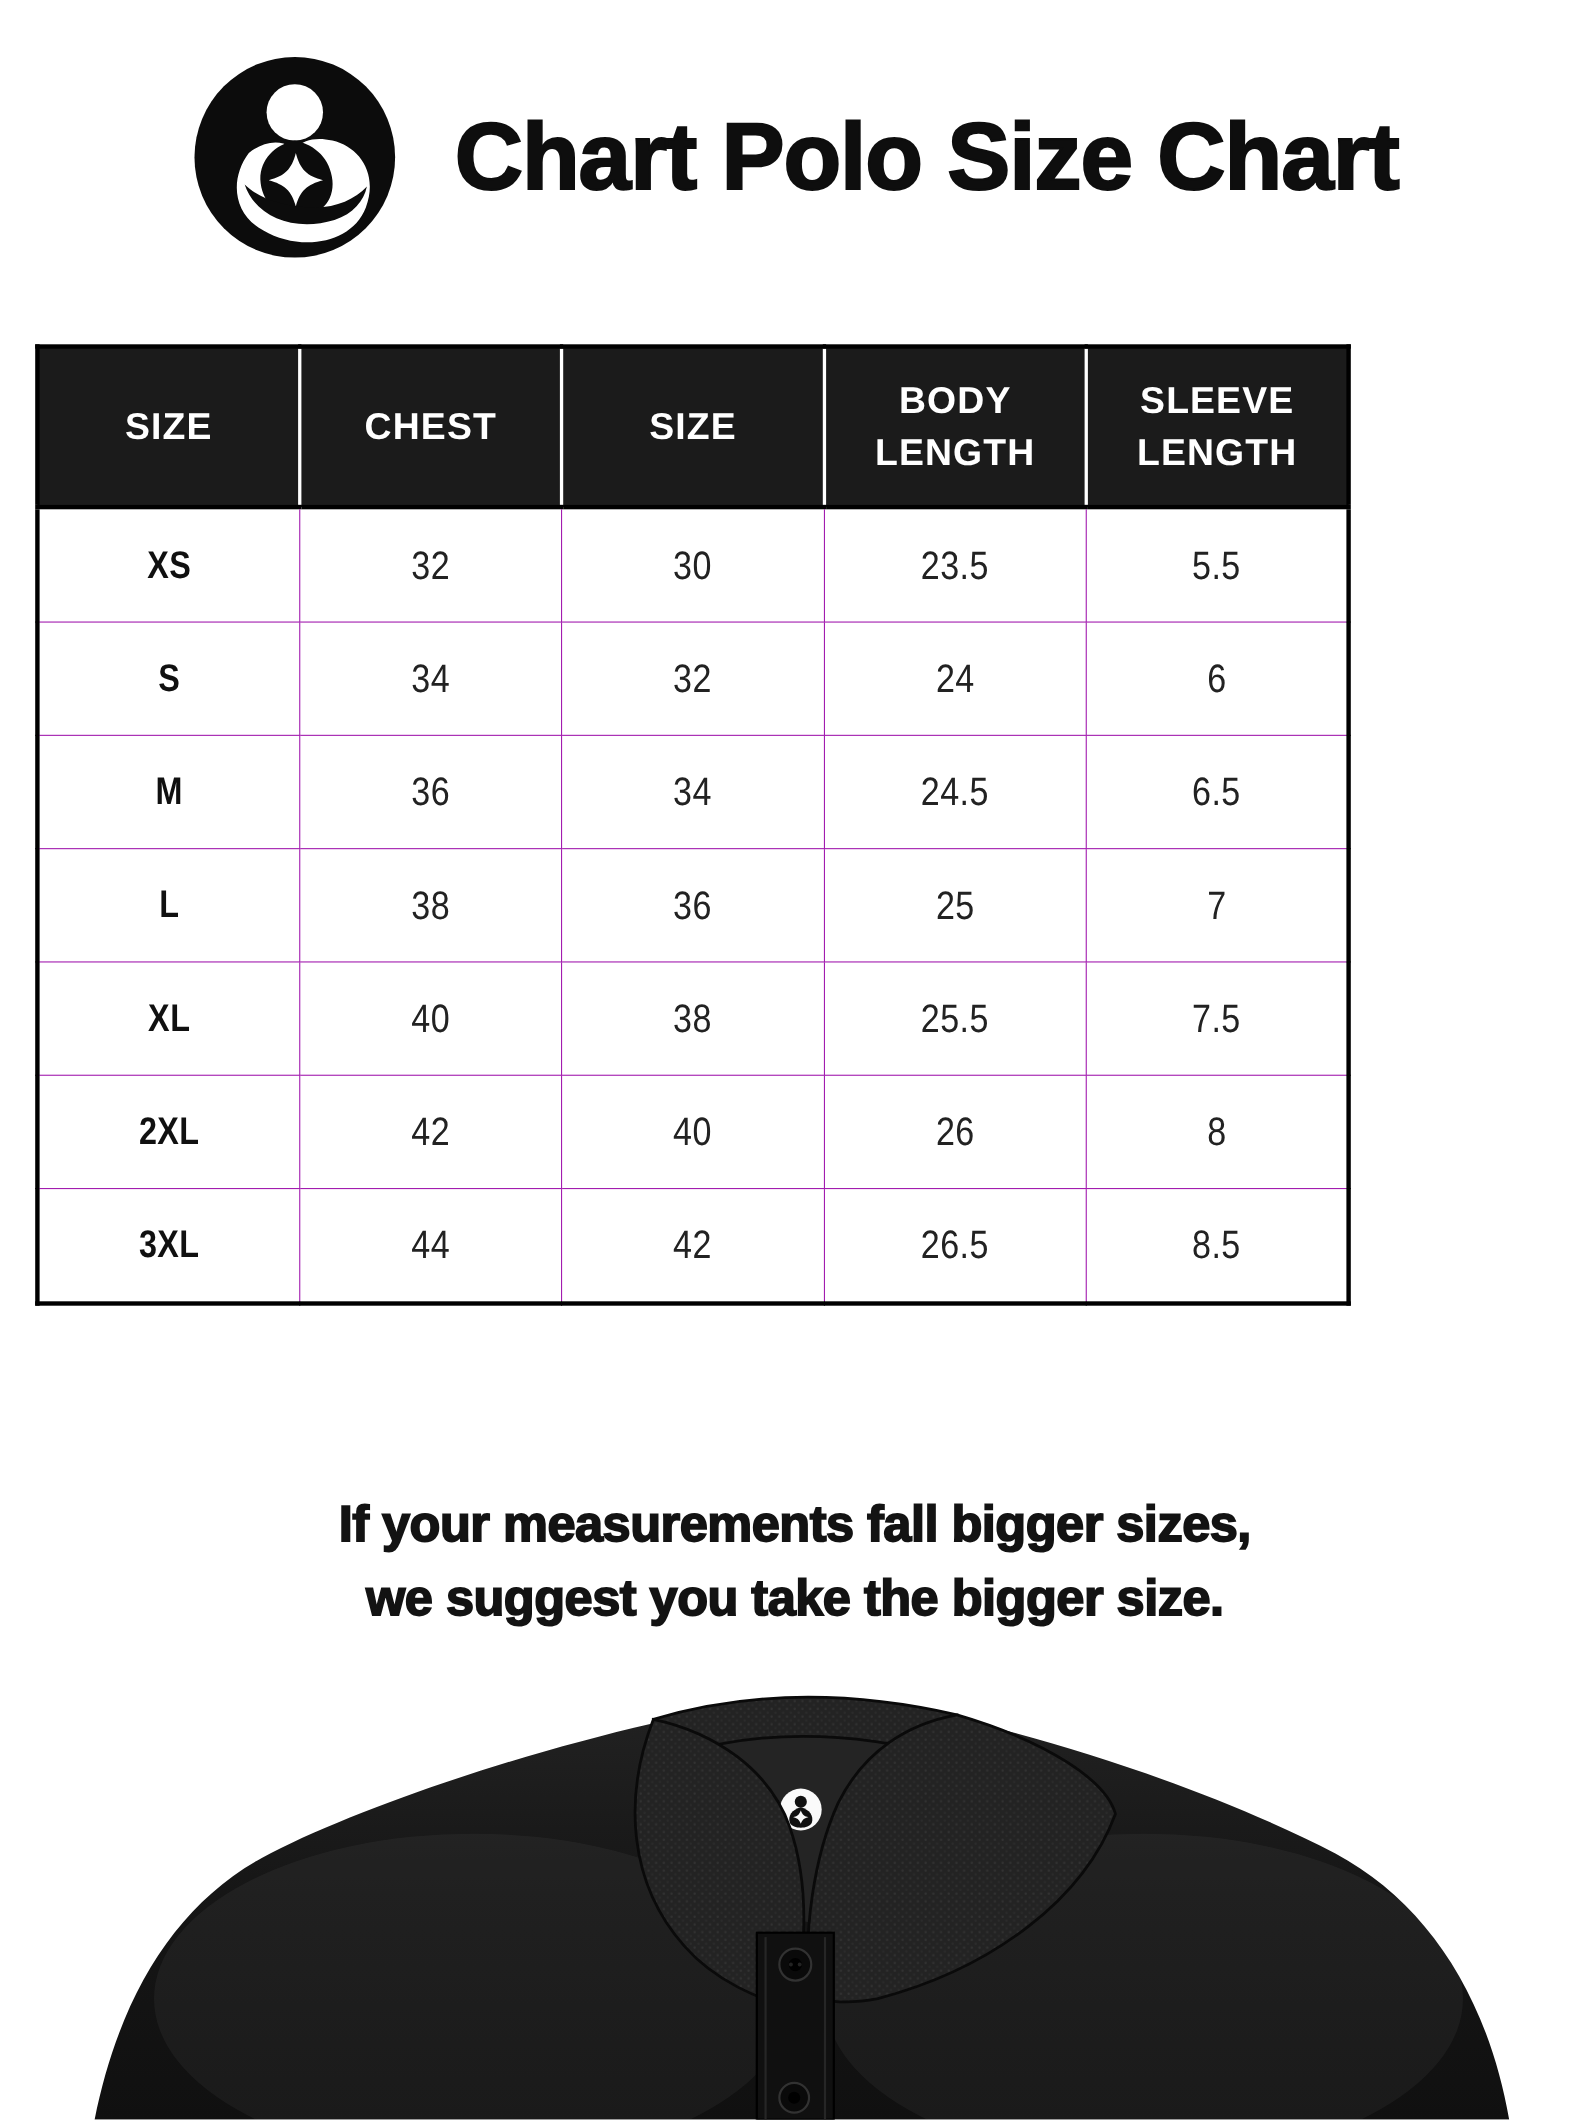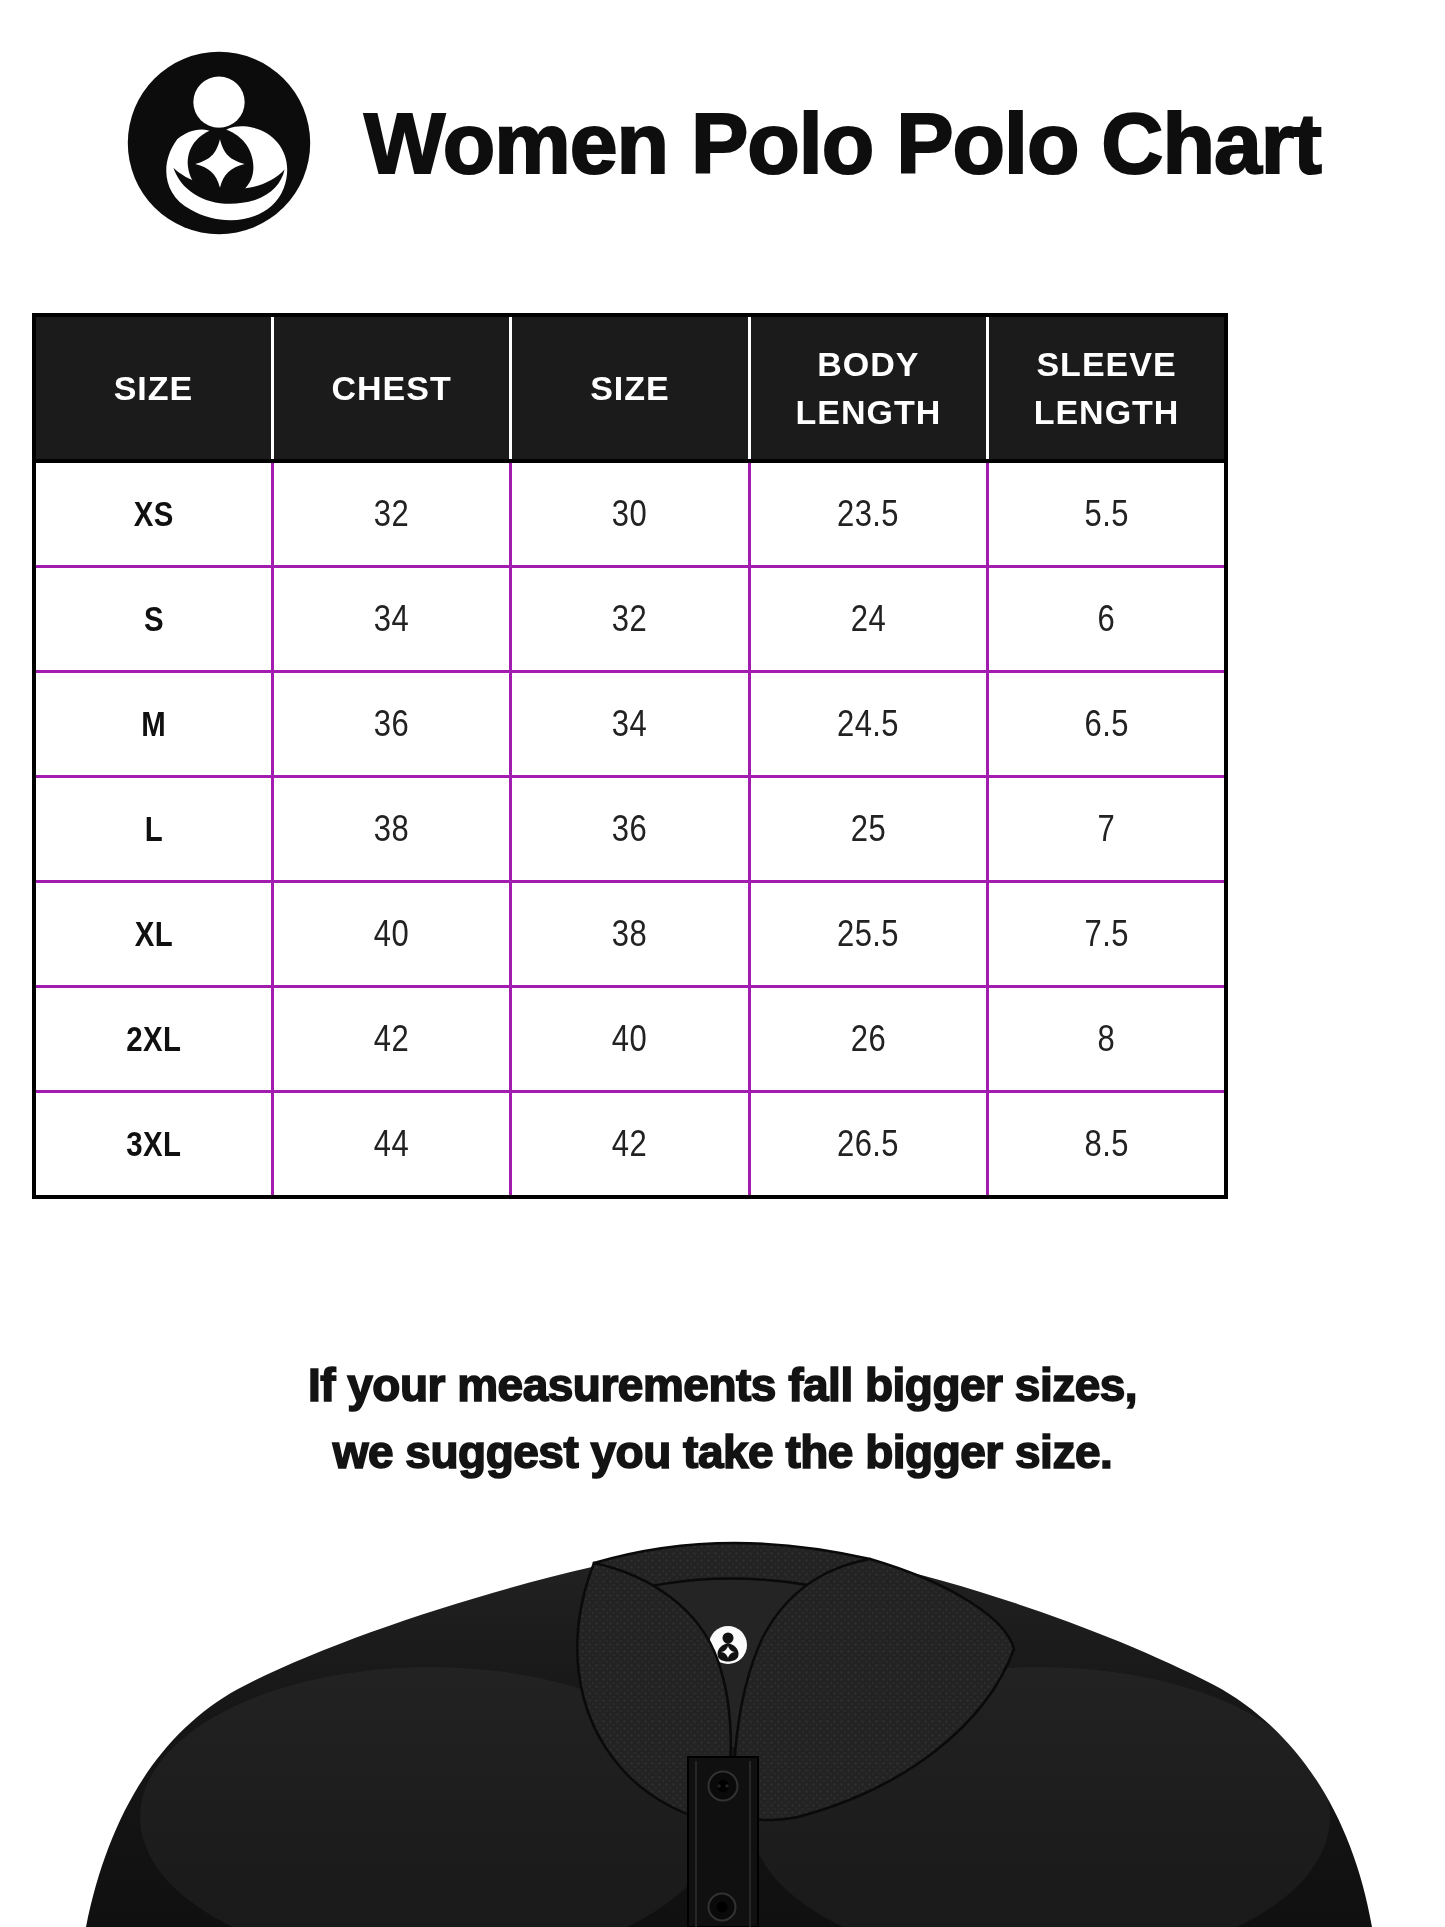--- a/index.html
+++ b/index.html
@@ -24,21 +24,21 @@
     border:4px solid #000;
   }
   .size-table th{
     background:#1b1b1b;color:#fff;
     font-size:34px;font-weight:700;letter-spacing:1px;line-height:1.42;
     height:142px;text-align:center;vertical-align:middle;
     padding:0 30px;border-left:3px solid #fff;border-bottom:4px solid #000;
   }
   .size-table th:first-child{border-left:none}
   .size-table td{
-    height:100px;border:3px solid #a21caf;background:#fff;
+    height:100px;border:1px solid #a21caf;background:#fff;
     text-align:center;vertical-align:middle;
   }
   .sz{display:inline-block;transform:scaleX(.84);
       font-weight:700;font-size:35px;color:#101010;letter-spacing:.5px}
   .cv{display:inline-block;transform:scaleX(.86);
       font-weight:400;font-size:36px;color:#222;letter-spacing:.5px}
   
   .sizing-note{
     position:absolute;top:1352px;left:0;right:0;text-align:center;
     font-size:46px;line-height:67px;font-weight:700;letter-spacing:-.5px;
@@ -57,21 +57,21 @@
     <span class="logo-icon">
       <svg viewBox="0 0 200 200">
         <circle cx="100" cy="100" r="96" fill="#0c0c0c"></circle>
         <circle cx="100" cy="57" r="27" fill="#ffffff"></circle>
         <path d="M56 96 C38 120 40 154 70 170 C104 190 154 184 168 148 C180 116 162 90 136 84 C120 80 108 84 102 90 L96 90 C84 82 68 86 56 96 Z" fill="#ffffff"></path>
         <path d="M100 84 C120 88 134 102 136 122 C138 142 124 156 103 160 C82 156 68 142 67 121 C67 102 81 88 100 84 Z" fill="#0c0c0c"></path>
         <path d="M101 96 C105 112 112 118 127 122 C112 126 105 132 101 147 C97 132 90 126 75 122 C90 118 97 112 101 96 Z" fill="#ffffff"></path>
         <path d="M52 126 C62 156 98 172 138 160 C156 154 166 142 169 128 C158 140 140 148 120 148 C92 148 66 140 52 126 Z" fill="#0c0c0c"></path>
       </svg>
     </span>
-    <h1 class="page-title">Women Polo Polo Chart</h1>
+    <h1 class="page-title">Chart Polo Size Chart</h1>
   </div>
 
   <table class="size-table">
     <thead>
       <tr>
         <th>SIZE</th>
         <th>CHEST</th>
         <th>SIZE</th>
         <th>BODY LENGTH</th>
         <th>SLEEVE LENGTH</th>

